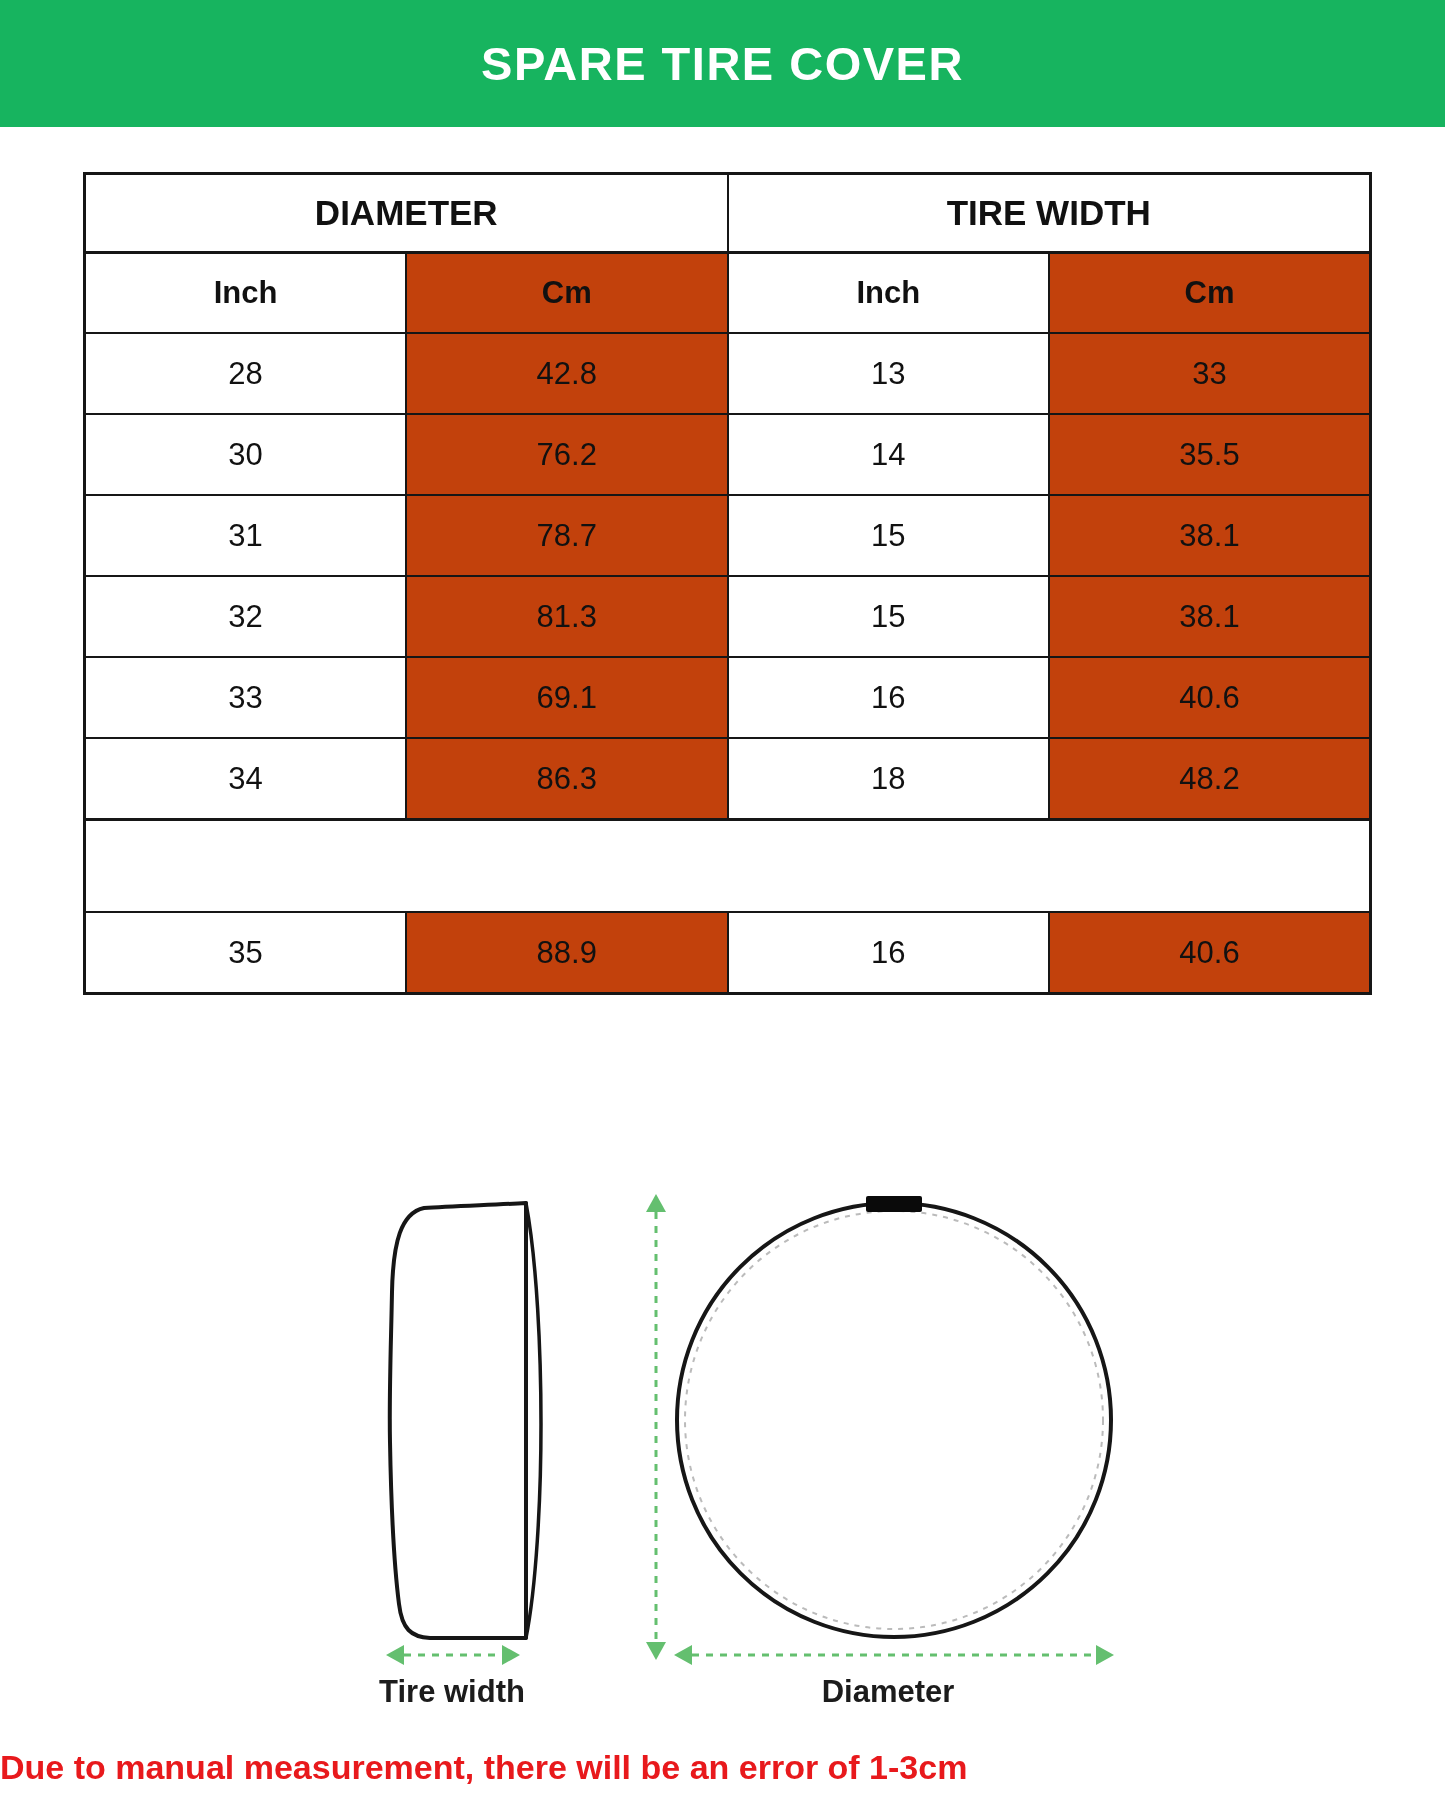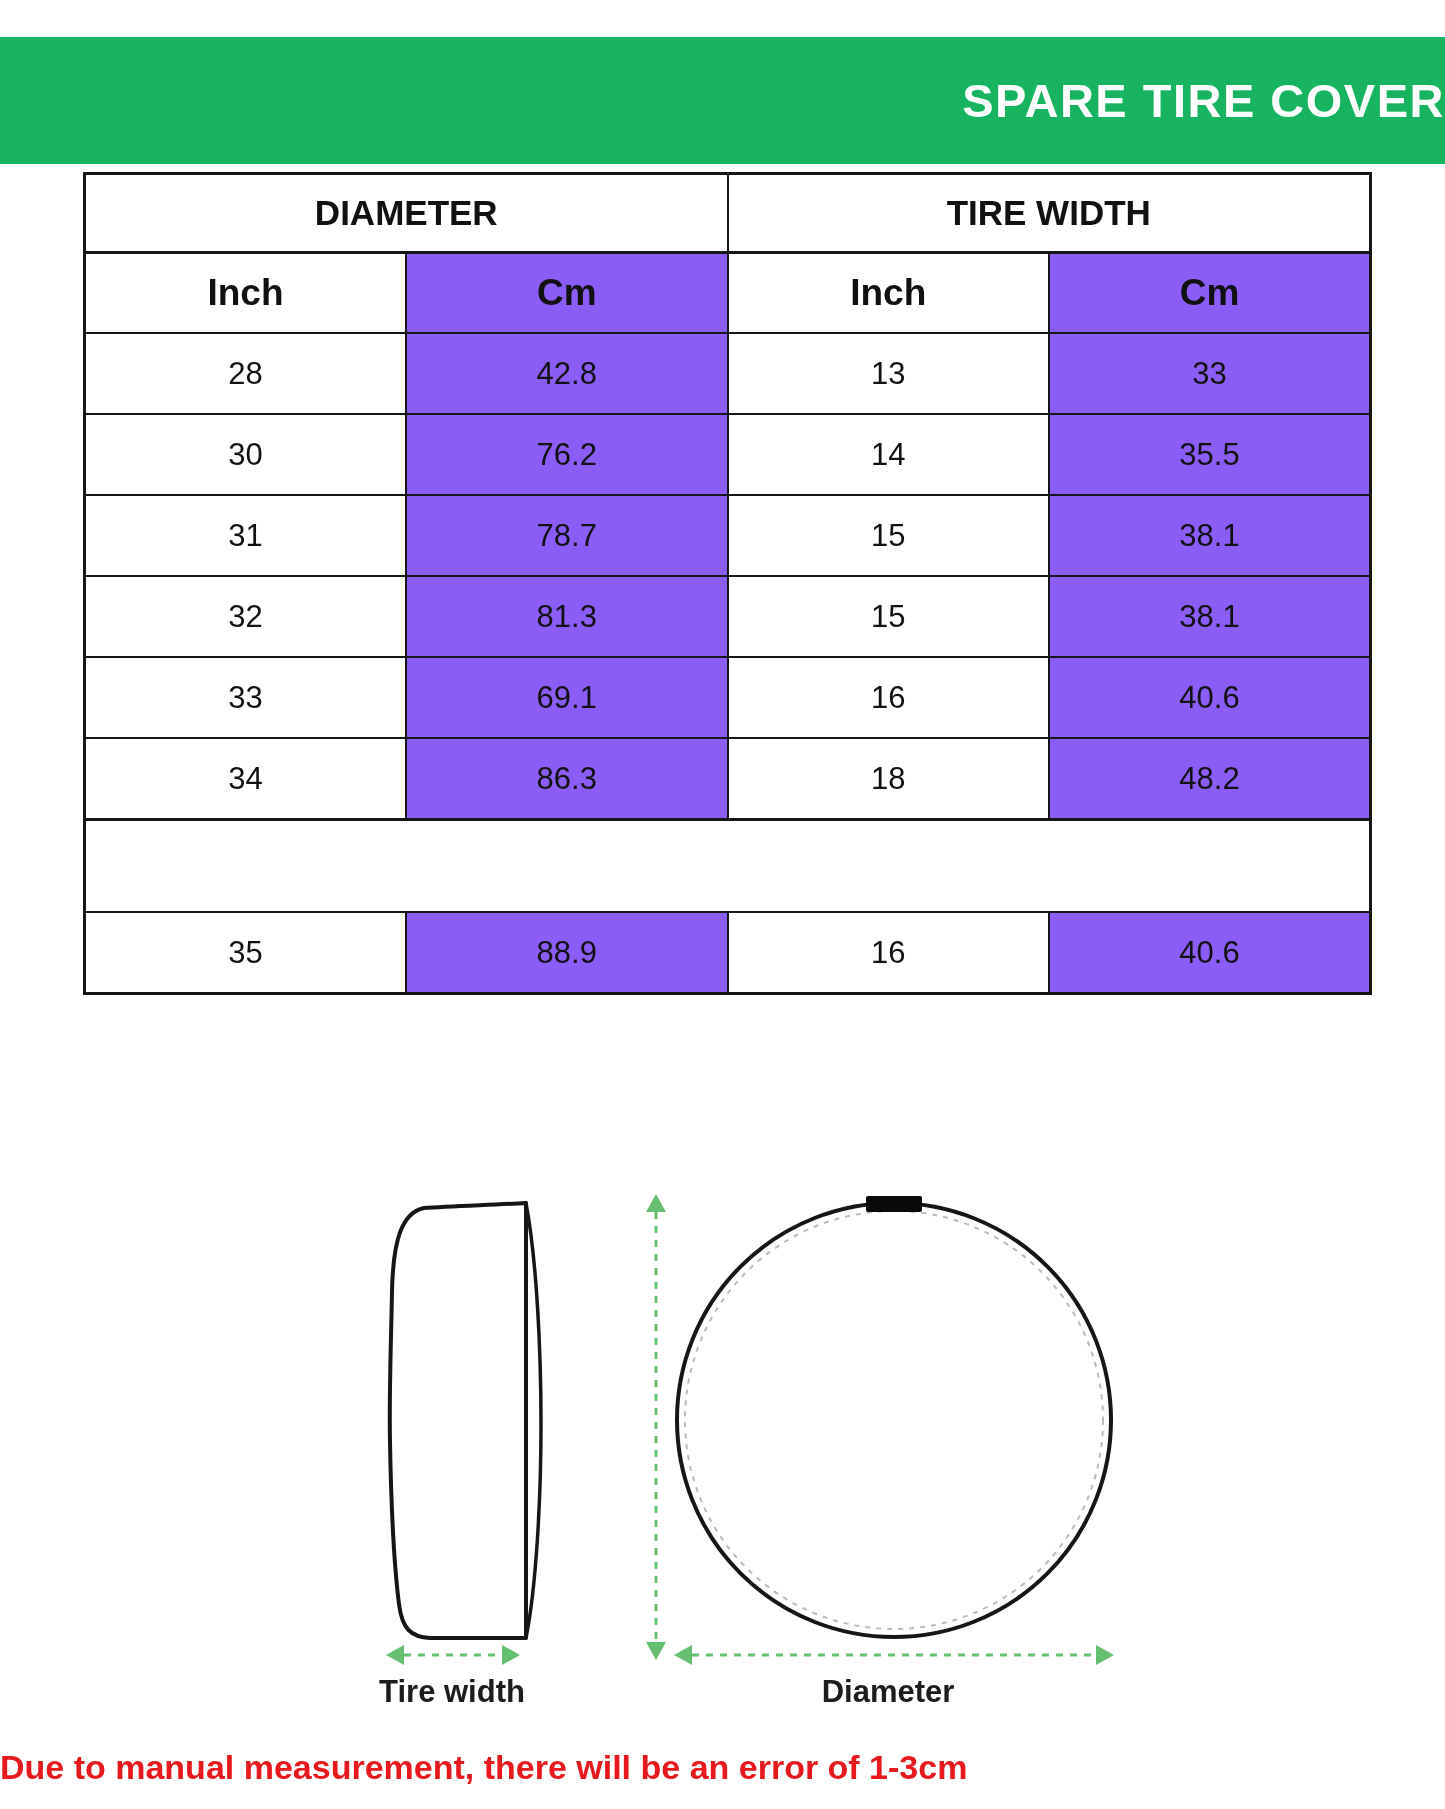--- a/index.html
+++ b/index.html
@@ -1,37 +1,37 @@
 <!DOCTYPE html>
 <html><head>
 <meta charset="utf-8">
 <style>
   html,body{margin:0;padding:0;background:#ffffff;}
   body{font-family:"Liberation Sans", sans-serif; -webkit-font-smoothing:antialiased;}
   .page{position:relative;width:1445px;height:1809px;background:#ffffff;overflow:hidden;}
 
   
   .banner{position:absolute;left:0;top:0;width:1445px;height:127px;background:#17b45f;
-          display:flex;align-items:center;justify-content:flex-end;margin-top:37px;}
+          display:flex;align-items:center;justify-content:center;}
   .banner .title{color:#ffffff;font-weight:bold;font-size:47px;letter-spacing:1.5px;}
 
   
   .chart-wrap{position:absolute;left:83px;top:172px;width:1289px;}
   table.size-chart{width:100%;border-collapse:collapse;table-layout:fixed;
                    border:3px solid #161616;}
   table.size-chart th, table.size-chart td{
       border:2px solid #161616;text-align:center;vertical-align:middle;
       color:#111111;padding:0;}
   tr.group-row th{height:76px;font-size:35px;font-weight:bold;border-bottom:3px solid #161616;background:#ffffff;}
-  tr.sub-row th{height:78px;font-size:37px;font-weight:bold;}
+  tr.sub-row th{height:78px;font-size:31px;font-weight:bold;}
   tr.data-row td{height:79px;font-size:31px;font-weight:500;}
   tr.data-row.thick-bottom td{border-bottom:3px solid #161616;}
   tr.spacer-row td{height:90px;background:#ffffff;}
   .c-inch{background:#ffffff;}
-  .c-cm{background:#8b5cf6;}
+  .c-cm{background:#c2410c;}
 
   
   .diagram-svg{position:absolute;left:0;top:0;width:1445px;height:1809px;}
   .diagram-label{font-family:"Liberation Sans", sans-serif;font-size:31px;font-weight:bold;fill:#1c1c1c;}
 
   
   .note{position:absolute;left:0;top:1748px;width:1445px;text-align:left;
         color:#e8191c;font-size:34px;font-weight:bold;}
 </style>
 </head>

